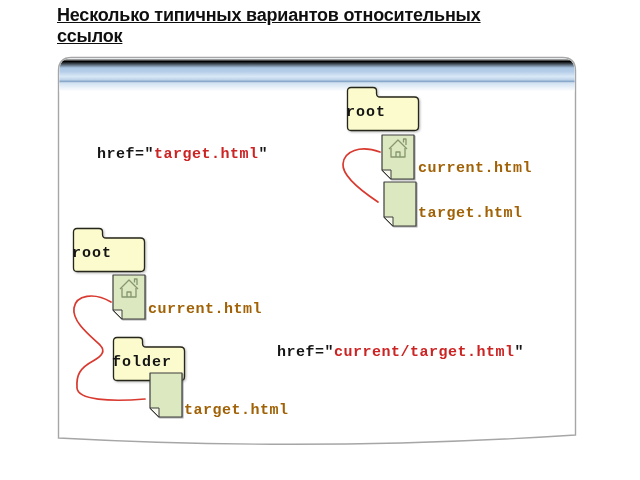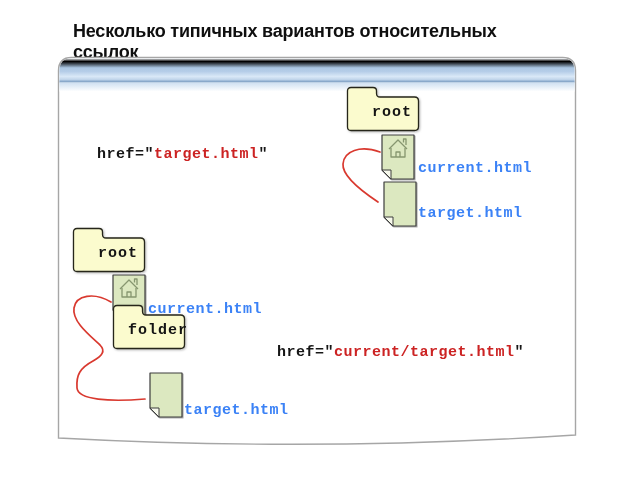--- a/index.html
+++ b/index.html
@@ -1,34 +1,34 @@
 <!DOCTYPE html>
 <html style="--accent_red: #cc2323; --line_red: #d9392f; --folder_fill: #fbfbce; --page_fill: #dce8c0; --bar_blue: #abc7e3; --panel_border: #a6a6a6; --text_black: #161616;"><head>
 <meta charset="utf-8">
 <style>
   html,body{margin:0;padding:0;background:#ffffff;}
   .stage{position:relative;width:640px;height:480px;background:#ffffff;overflow:hidden;
          font-family:"Liberation Sans",sans-serif;}
-  .title{position:absolute;left:57px;top:5px;width:478px;margin:16px;
-         font:bold 18px/21px "Liberation Sans",sans-serif;color:#0f0f0f;letter-spacing:-0.2px;}
+  .title{position:absolute;left:57px;top:5px;width:478px;margin:0;
+         font:bold 18px/21px "Liberation Sans",sans-serif;color:#0f0f0f;letter-spacing:-0.2px;text-decoration:underline;}
   .panel-svg{position:absolute;left:57px;top:56px;}
   .panel-shape{fill:#ffffff;stroke:var(--panel_border,#a6a6a6);stroke-width:1.4;}
   .bar-edge{fill:#8aa9ca;}
   .folder{position:absolute;width:74px;height:46px;}
   .folder svg{position:absolute;left:0;top:0;filter:drop-shadow(1.5px 1.5px 1px rgba(110,110,110,0.5));}
   .folder-shape{fill:var(--folder_fill,#fbfbce);stroke:#26261a;stroke-width:1.3;}
-  .folder-label{position:absolute;left:0;top:18px;width:92px;text-align:center;
+  .folder-label{position:absolute;left:0;top:18px;width:92px;text-align:left;
                 font:bold 15px/17px "Liberation Mono",monospace;color:#141414;letter-spacing:1px;}
   .page{position:absolute;width:38px;height:48px;}
   .page svg{filter:drop-shadow(1.5px 1.5px 0.5px rgba(110,110,110,0.55));}
   .page-shape{fill:var(--page_fill,#dce8c0);stroke:#3d3d3d;stroke-width:1.2;stroke-linejoin:round;}
   .page-flap{fill:#f7f9ec;stroke:#3d3d3d;stroke-width:1;stroke-linejoin:round;}
   .home-glyph{fill:none;stroke:#86966f;stroke-width:1.3;stroke-linejoin:round;}
   .file-label{position:absolute;font:bold 15px/17px "Liberation Mono",monospace;
-              color:#3b82f6;letter-spacing:0.5px;white-space:nowrap;text-align:center;}
+              color:#a16207;letter-spacing:0.5px;white-space:nowrap;text-align:center;}
   .href{position:absolute;font:bold 15px/17px "Liberation Mono",monospace;
         color:var(--text_black,#161616);letter-spacing:0.5px;white-space:nowrap;}
   .href .red{color:var(--accent_red,#cc2323);}
   .connectors{position:absolute;left:0;top:0;pointer-events:none;}
   .connector{fill:none;stroke:var(--line_red,#d9392f);stroke-width:1.7;stroke-linecap:round;}
 </style>
 </head>
 <body>
 
 <div class="stage">
@@ -104,21 +104,21 @@
       <g>
         <path class="home-glyph" d="M 9 16 L 18 7 L 27 16"></path>
         <path class="home-glyph" d="M 23.5 9.5 V 6 H 26 V 12"></path>
         <path class="home-glyph" d="M 11 15 V 24 H 25 V 15"></path>
         <path class="home-glyph" d="M 16 24 V 19 H 20 V 24"></path>
       </g>
     </svg>
   </div>
   <div class="file-label" style="left:148px;top:301px;">current.html</div>
 
-  <div class="folder" style="left:112px;top:304px;">
+  <div class="folder" style="left:112px;top:336px;">
     <svg width="74" height="46" viewBox="0 0 74 46">
       <path class="folder-shape" d="M 5 1.5 L 27 1.5 Q 30.5 1.5 30.5 5 L 30.5 7.5 Q 30.5 11 34 11 L 68.5 11 Q 72.5 11 72.5 15 L 72.5 40.5 Q 72.5 44.5 68.5 44.5 L 5 44.5 Q 1.5 44.5 1.5 41 L 1.5 5 Q 1.5 1.5 5 1.5 Z"></path>
     </svg>
     <span class="folder-label">folder</span>
   </div>
 
   <div class="page" style="left:148px;top:371px;">
     <svg width="38" height="48" viewBox="0 0 38 48">
       <path class="page-shape" d="M 2 2 L 34 2 L 34 46 L 11 46 L 2 37 Z"></path>
       <path class="page-flap" d="M 2 37 L 11 46 L 11 37 Z"></path>

